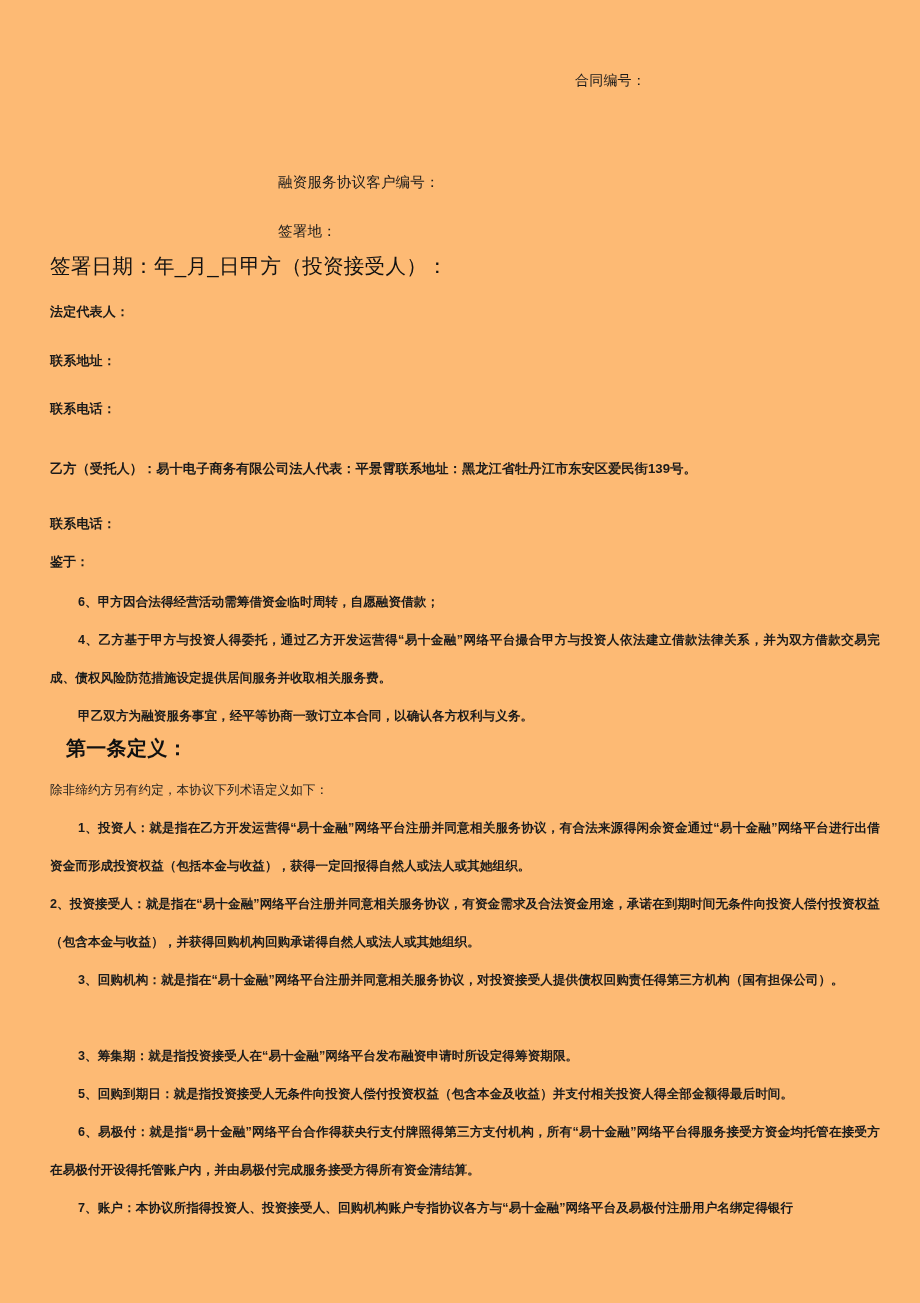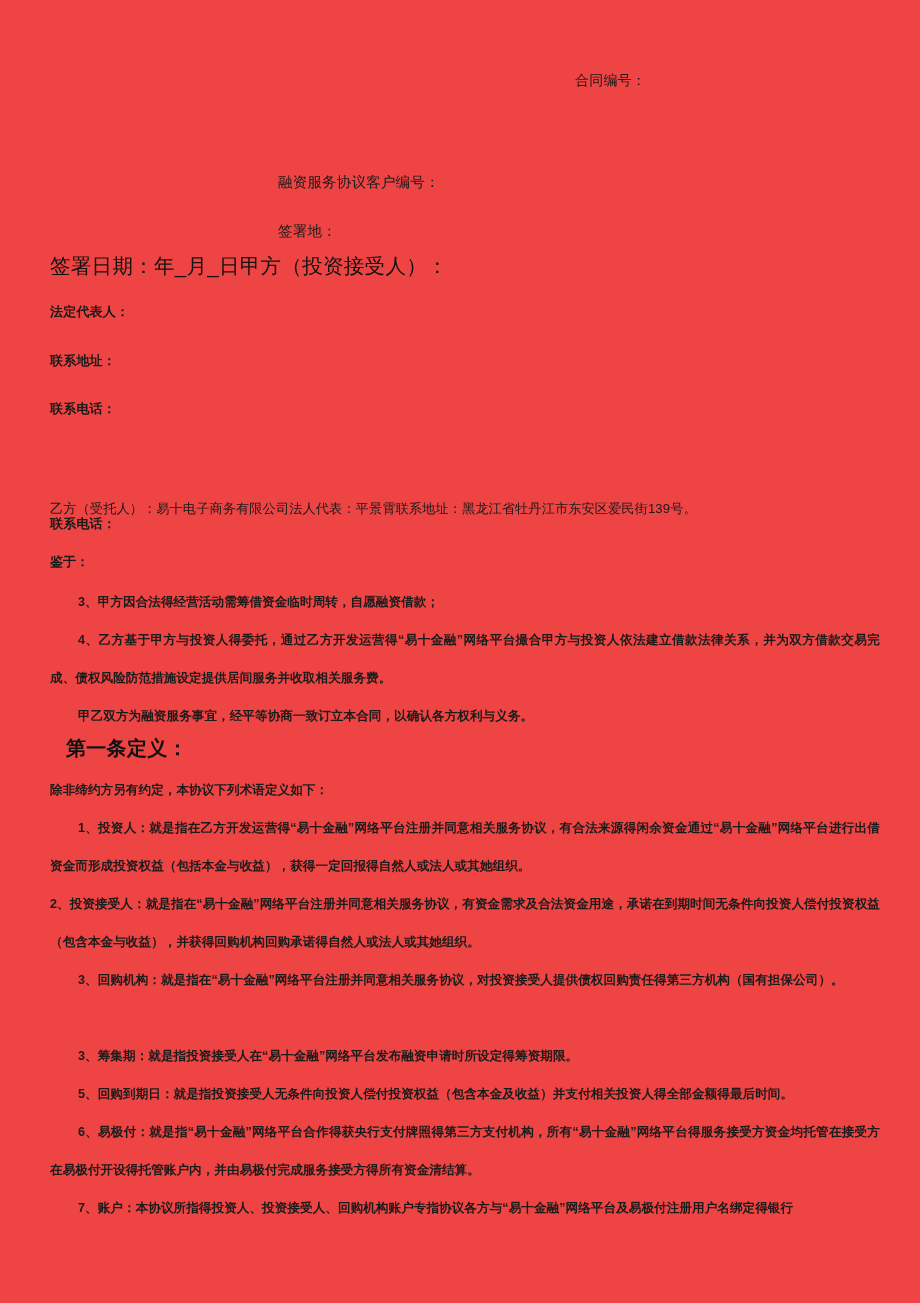--- a/index.html
+++ b/index.html
@@ -8,21 +8,21 @@
     background: #ffffff;
   }
   body {
     font-family: "Liberation Sans", "DejaVu Sans", sans-serif;
     color: #1a1a1a;
   }
   .page {
     position: relative;
     width: 920px;
     height: 1303px;
-    background: #ef4444;
+    background: #fdba74;
     overflow: hidden;
     box-sizing: border-box;
   }
   .doc {
     position: absolute;
     left: 0;
     top: 0;
     width: 920px;
     padding: 0;
   }
@@ -71,24 +71,23 @@
   .field.f1 { top: 303px; }
   .field.f2 { top: 352px; }
   .field.f3 { top: 400px; }
   .field.f4 { top: 515px; }
 
   .party-b {
     position: absolute;
     left: 50px;
     top: 460px;
     font-size: 13.2px;
-    font-weight: normal;
+    font-weight: bold;
     letter-spacing: .1px;
     white-space: nowrap;
-    margin-top: 40px;
   }
 
   .whereas-label {
     position: absolute;
     left: 50px;
     top: 553px;
     font-size: 13px;
     font-weight: bold;
   }
 
@@ -112,21 +111,21 @@
   .sec-heading {
     position: absolute;
     left: 66px;
     top: 735px;
     font-size: 20px;
     font-weight: 700;
     letter-spacing: .3px;
     color: #111;
   }
 
-  .p-def-intro { top: 771px; font-weight: bold; }
+  .p-def-intro { top: 771px; font-weight: normal; }
   .p-d1 { top: 809px; }
   .p-d2 { top: 885px; }
   .p-d3 { top: 961px; }
   .p-d4 { top: 1037px; }
   .p-d5 { top: 1075px; }
   .p-d6 { top: 1113px; }
   .p-d7 { top: 1189px; }
 </style>
 </head>
 <body>
@@ -147,21 +146,21 @@
     <div class="field f2">联系地址：</div>
 
     <div class="field f3">联系电话：</div>
 
     <div class="party-b">乙方（受托人）：易十电子商务有限公司法人代表：平景霄联系地址：黑龙江省牡丹江市东安区爱民街139号。</div>
 
     <div class="field f4">联系电话：</div>
 
     <div class="whereas-label">鉴于：</div>
 
-    <div class="para indent p-w1">3、甲方因合法得经营活动需筹借资金临时周转，自愿融资借款；</div>
+    <div class="para indent p-w1">6、甲方因合法得经营活动需筹借资金临时周转，自愿融资借款；</div>
 
     <div class="para indent p-w2">4、乙方基于甲方与投资人得委托，通过乙方开发运营得“易十金融”网络平台撮合甲方与投资人依法建立借款法律关系，并为双方借款交易完成、债权风险防范措施设定提供居间服务并收取相关服务费。</div>
 
     <div class="para indent p-w3">甲乙双方为融资服务事宜，经平等协商一致订立本合同，以确认各方权利与义务。</div>
 
     <div class="sec-heading">第一条定义：</div>
 
     <div class="para p-def-intro">除非缔约方另有约定，本协议下列术语定义如下：</div>
 
     <div class="para indent p-d1">1、投资人：就是指在乙方开发运营得“易十金融”网络平台注册并同意相关服务协议，有合法来源得闲余资金通过“易十金融”网络平台进行出借资金而形成投资权益（包括本金与收益），获得一定回报得自然人或法人或其她组织。</div>

